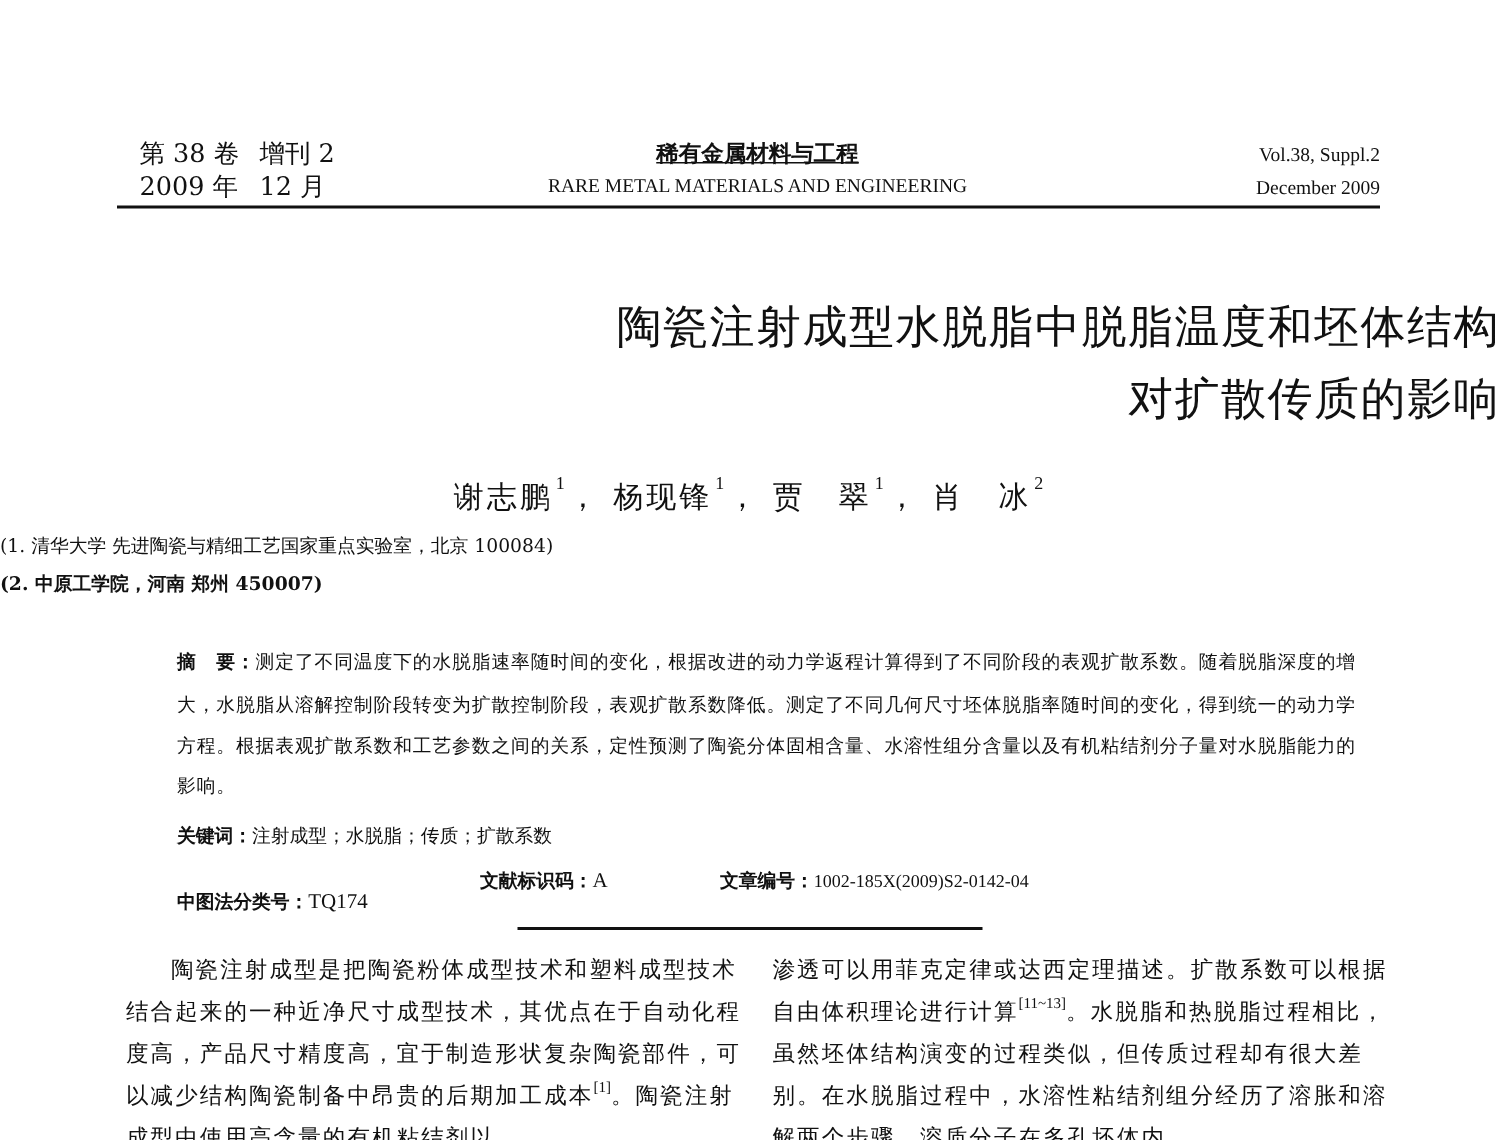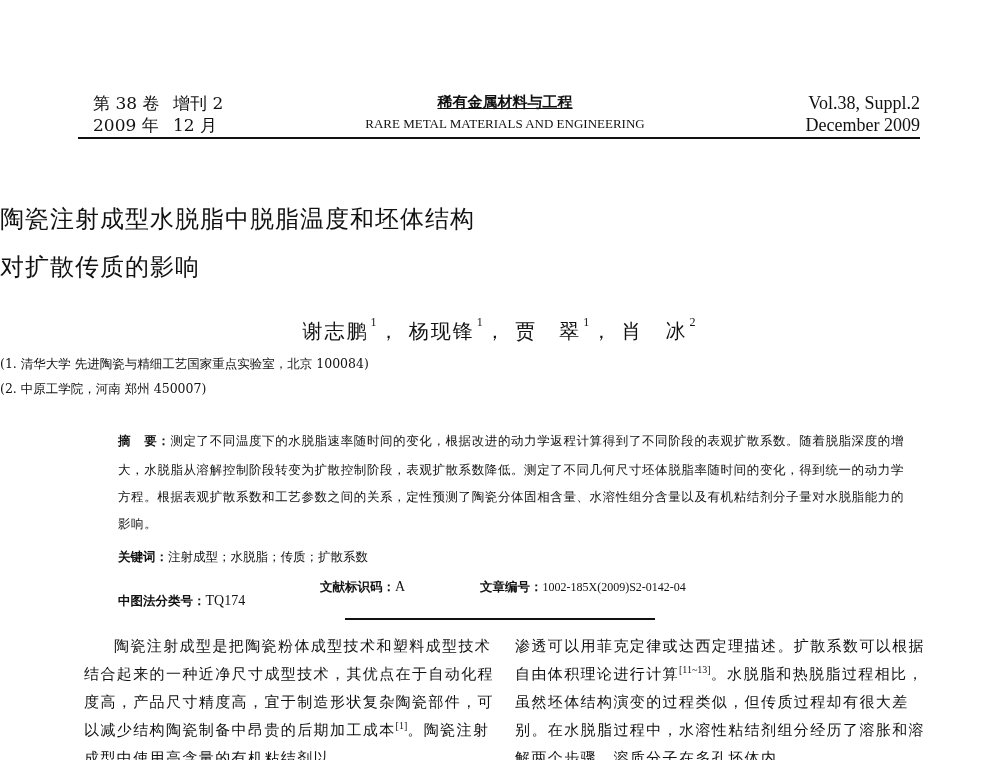--- a/index.html
+++ b/index.html
@@ -7,25 +7,25 @@
       width: 1000px; height: 760px; overflow: hidden; position: relative;
       color: #111111;
       font-family: "DejaVu Serif", "Liberation Serif", serif;
     }
     .abs { position: absolute; white-space: nowrap; }
     .hdr-left { font-size: 17px; line-height: 22px; }
     .hdr-left span { display: inline-block; }
     .hdr-center { left: 330px; width: 350px; text-align: center; }
     .hdr-cn { font-family: "DejaVu Sans", sans-serif; font-weight: bold; font-size: 15px; }
     .hdr-en { font-family: "Liberation Serif", serif; font-size: 13px; }
-    .hdr-right { right: 80px; text-align: right; font-family: "Liberation Serif", serif; font-size: 18px; line-height: 22px; }
+    .hdr-right { right: 80px; text-align: right; font-family: "Liberation Serif", serif; font-size: 13px; line-height: 22px; }
     .rule { position: absolute; background: #111; }
     .title {
-      left: 0; width: 1000px; text-align: left;
-      font-family: "DejaVu Sans", sans-serif; font-size: 24px; line-height: 46px;
+      left: 0; width: 1000px; text-align: right;
+      font-family: "DejaVu Sans", sans-serif; font-size: 30px; line-height: 46px;
       letter-spacing: 1px;
     }
     .authors { left: 0; width: 1000px; text-align: center; font-size: 20px; letter-spacing: 2px; }
     .authors sup { font-size: 12px; font-family: "Liberation Serif", serif; vertical-align: top; position: relative; top: -3px; margin-left: 2px; }
     .affil { left: 0; width: 1000px; text-align: left; font-size: 12.5px; }
     .abs-text { left: 118px; width: 790px; font-size: 12.5px; line-height: 27px; white-space: normal; letter-spacing: 0.6px; }
     .bold-lbl { font-family: Liberation Mono, monospace; font-weight: bold; }
     .meta { font-size: 12.5px; }
     .body-col { font-size: 15px; line-height: 28px; white-space: normal; letter-spacing: 1.4px; overflow: hidden; }
     .body-col p { margin: 0; }
@@ -58,21 +58,21 @@
 <div class="abs title" style="top:244px;">对扩散传质的影响</div>
 
 <div class="abs authors" style="top:318px;">
   <span>谢志鹏</span><sup>1</sup><span>，</span>
   <span>杨现锋</span><sup>1</sup><span>，</span>
   <span>贾　翠</span><sup>1</sup><span>，</span>
   <span>肖　冰</span><sup>2</sup>
 </div>
 
 <div class="abs affil" style="top:356px;">(1. 清华大学 先进陶瓷与精细工艺国家重点实验室，北京 100084)</div>
-<div class="abs affil" style="top:381px;">(2. 中原工学院，河南 郑州 450007)</div>
+<div class="abs affil" style="top:381px;font-weight:bold;">(2. 中原工学院，河南 郑州 450007)</div>
 
 <div class="abs abs-text" style="top:427px;">
   <span class="bold-lbl">摘　要：</span><span>测定了不同温度下的水脱脂速率随时间的变化，根据改进的动力学返程计算得到了不同阶段的表观扩散系数。随着脱脂深度的增大，水脱脂从溶解控制阶段转变为扩散控制阶段，表观扩散系数降低。测定了不同几何尺寸坯体脱脂率随时间的变化，得到统一的动力学方程。根据表观扩散系数和工艺参数之间的关系，定性预测了陶瓷分体固相含量、水溶性组分含量以及有机粘结剂分子量对水脱脂能力的影响。</span>
 </div>
 
 <div class="abs meta" style="left:118px; top:549px;">
   <span class="bold-lbl">关键词：</span><span>注射成型；水脱脂；传质；扩散系数</span>
 </div>
 
 <div class="abs meta" style="left:118px; top:593px;">

